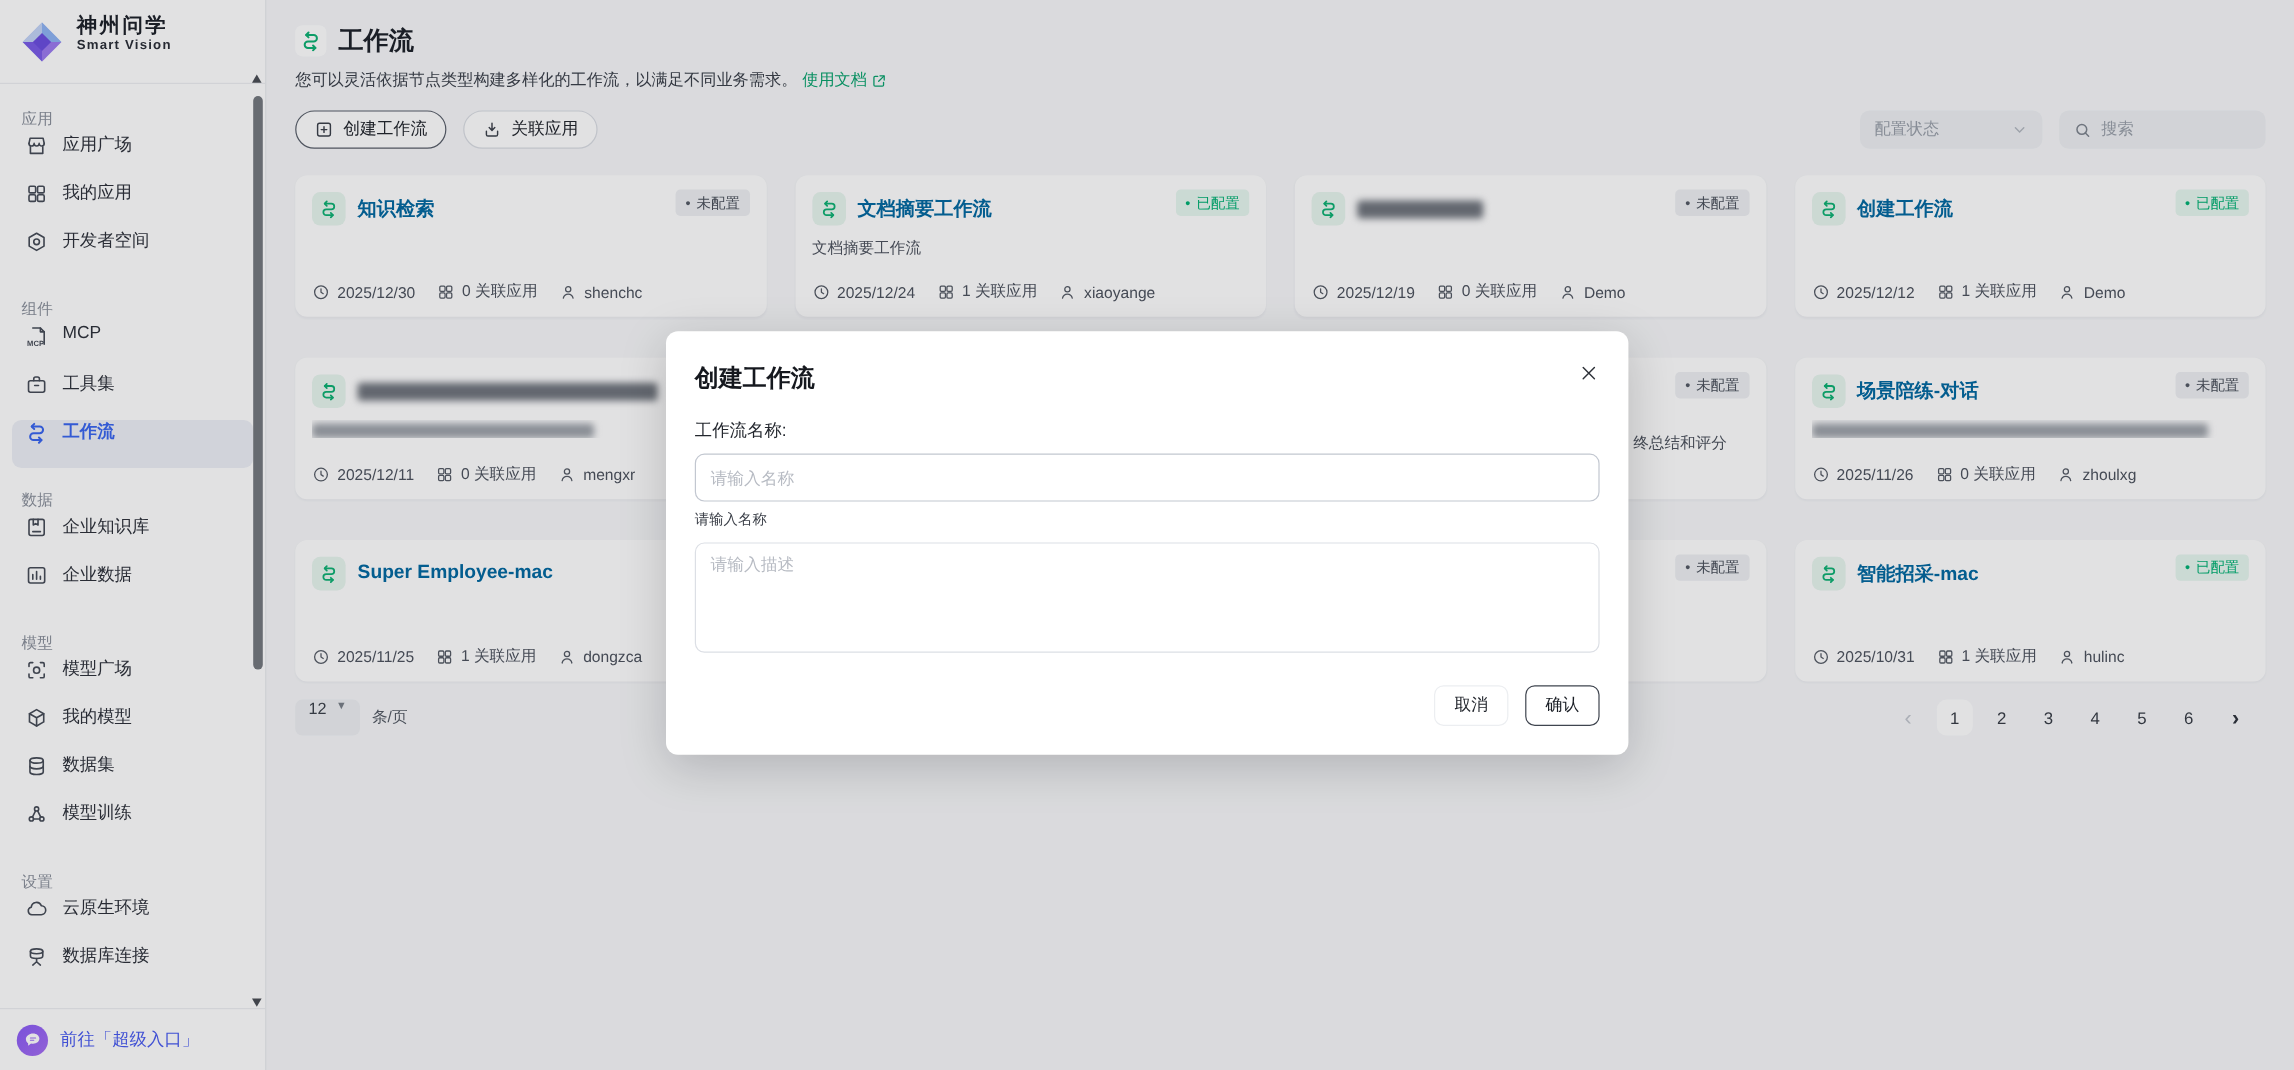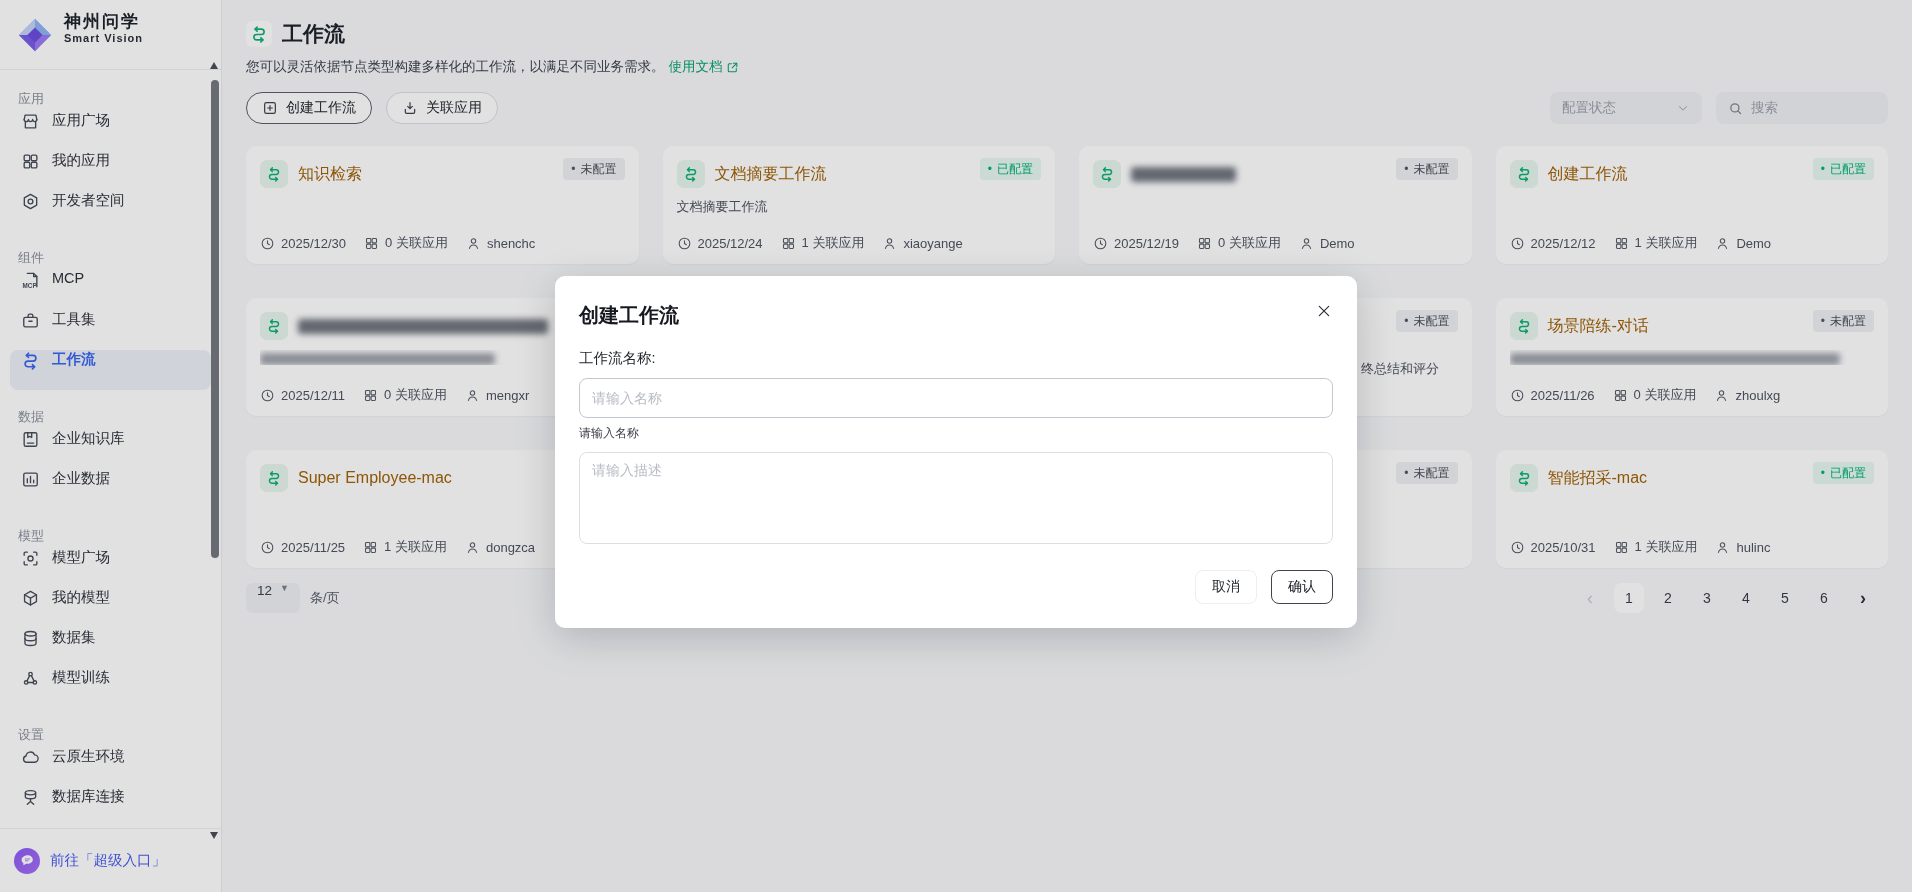--- a/index.html
+++ b/index.html
@@ -12,21 +12,21 @@
   .sidebar{position:relative;width:222px;height:892px;background:#fff;border-right:1px solid #e8eaee;flex-shrink:0;display:flex;flex-direction:column;z-index:1}
   .logo{display:flex;gap:10px;padding:12px 16px;height:70px;border-bottom:1px solid #edeef2}
   .brand-name{font-size:17px;font-weight:bold;letter-spacing:2px;line-height:1.2}
   .brand-sub{font-size:11px;color:#2b2f38;font-weight:bold;letter-spacing:1px}
   .nav{flex:1;padding:2px 10px 0;overflow:hidden}
   .section-label{font-size:13px;color:#8b919c;margin:20px 8px 6px;line-height:1}
   .item{display:flex;align-items:flex-start;gap:12px;height:40px;padding:0 10px;border-radius:8px;font-size:14.5px;color:#2e323b;cursor:pointer}
   .item .ic{width:20px;height:20px;color:#474d58;flex-shrink:0}
   .item.active{background:#edf0f6;color:#3a66f0;font-weight:bold}
   .item.active .ic{color:#3a66f0}
-  .side-footer{height:64px;border-top:1px solid #edeef2;display:flex;align-items:center;gap:10px;padding:0 14px}
+  .side-footer{height:52px;border-top:1px solid #edeef2;display:flex;align-items:center;gap:10px;padding:0 14px}
   .super-icon{width:26px;height:26px;border-radius:50%;background:linear-gradient(135deg,#8a5cf6,#a66ef2);display:grid;place-items:center;flex-shrink:0}
   .super-text{color:#4a5cf0;font-size:14.5px;white-space:nowrap}
   .sb-thumb{position:absolute;right:2px;top:80px;width:8px;height:478px;background:#75797f;border-radius:4px}
   .sb-up{position:absolute;right:3px;top:62px;width:0;height:0;border-left:4px solid transparent;border-right:4px solid transparent;border-bottom:7px solid #4a4e55}
   .sb-down{position:absolute;right:3px;top:832px;width:0;height:0;border-left:4px solid transparent;border-right:4px solid transparent;border-top:7px solid #4a4e55}
 
   
   .main{flex:1;position:relative;padding:20px 24px 0}
   .page-head{display:flex;align-items:center;gap:10px;height:28px}
   .page-icon{width:26px;height:26px;border-radius:6px;background:#fff;color:#0eb173;display:grid;place-items:center}
@@ -43,21 +43,21 @@
   .select-box{width:152px}
   .select-box .chev{margin-left:auto;color:#b3b8c0}
   .search-box{width:172px;gap:8px}
   .search-box .ic{color:#7e848e}
 
   
   .grid{margin-top:22px;display:grid;grid-template-columns:repeat(4,1fr);gap:34px 24px}
   .card{position:relative;background:#fff;border-radius:10px;height:118px;padding:14px 14px 12px;box-shadow:0 1px 2px rgba(29,33,41,.04)}
   .card-head{display:flex;align-items:center;gap:10px;height:28px}
   .tile{width:28px;height:28px;border-radius:7px;background:#e7f6ee;color:#0eb173;display:grid;place-items:center;flex-shrink:0}
-  .card-title{font-size:16px;font-weight:normal;color:#a16207;white-space:nowrap}
+  .card-title{font-size:16px;font-weight:bold;color:#0369a1;white-space:nowrap}
   .badge{position:absolute;top:12px;right:14px;font-size:12px;line-height:1;padding:5px 8px;border-radius:4px;display:flex;gap:5px;align-items:center}
   .badge.unconfigured{background:#eef0f3;color:#4a505b}
   .badge.unconfigured .dot{color:#555b66}
   .badge.configured{background:#e6f7ef;color:#00b173}
   .card-desc{margin-top:10px;font-size:13px;color:#4e545f;white-space:nowrap;overflow:hidden}
   .card-desc.solo{margin-top:48px}
   .grid .card:nth-child(7) .card-desc{padding-left:268px}
   .card-foot{position:absolute;left:14px;right:14px;bottom:12px;display:flex;gap:18px;font-size:13px;color:#4e545f;white-space:nowrap}
   .foot-item{display:flex;align-items:center;gap:6px}
   .foot-item .ic{width:15px;height:15px;color:#565c66}

